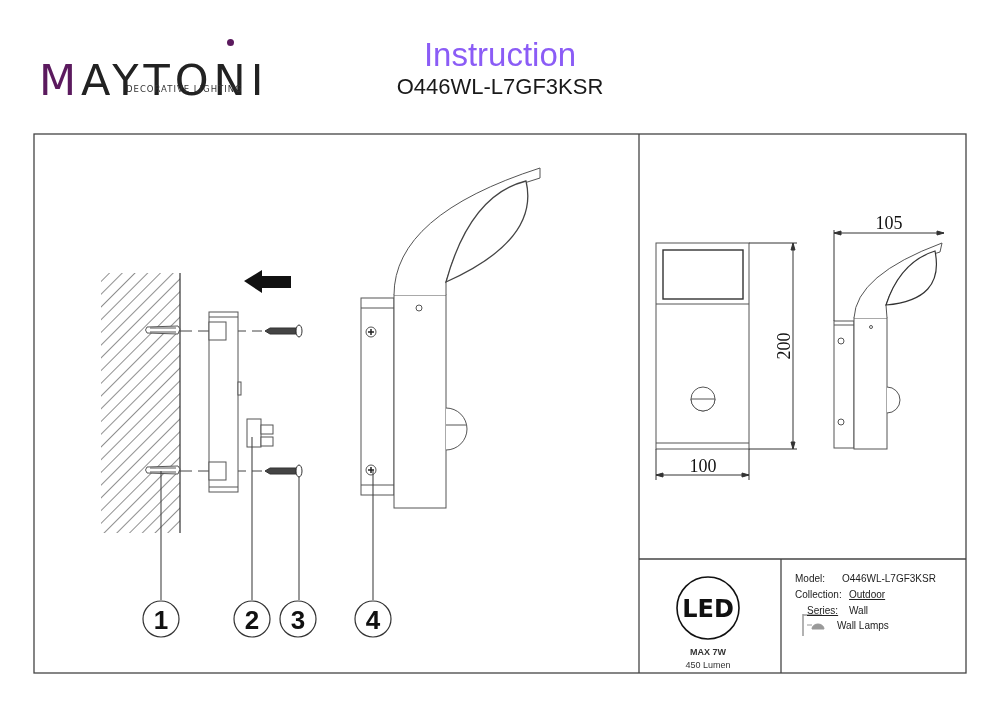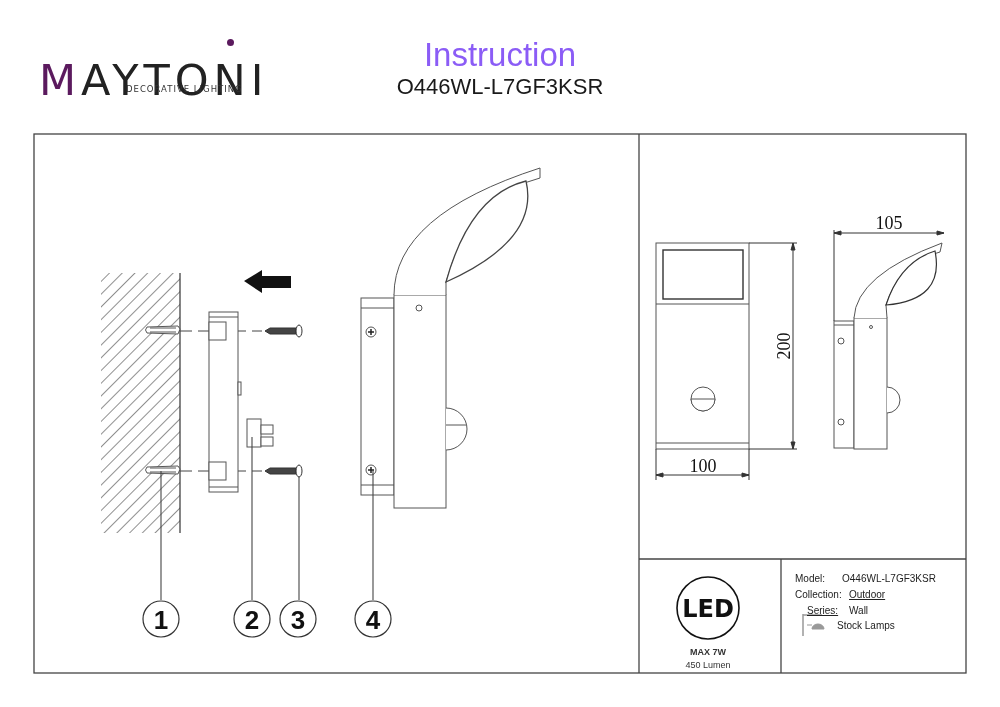--- a/index.html
+++ b/index.html
@@ -181,13 +181,13 @@
 
 <div class="ledtxt" style="left:668px;top:647px;font-weight:bold;">MAX 7W</div>
 <div class="ledtxt" style="left:668px;top:660px;">450 Lumen</div>
 
 <div class="info" style="left:795px;top:573px;">Model:</div>
 <div class="info" style="left:842px;top:573px;">O446WL-L7GF3KSR</div>
 <div class="info" style="left:795px;top:589px;">Collection:</div>
 <div class="info" style="left:849px;top:589px;text-decoration:underline;">Outdoor</div>
 <div class="info" style="left:795px;top:605px;text-decoration:underline;margin-left:12px;">Series:</div>
 <div class="info" style="left:849px;top:605px;">Wall</div>
-<div class="info" style="left:837px;top:620px;">Stock Lamps</div>
+<div class="info" style="left:837px;top:620px;">Wall Lamps</div>
 
 </body></html>

